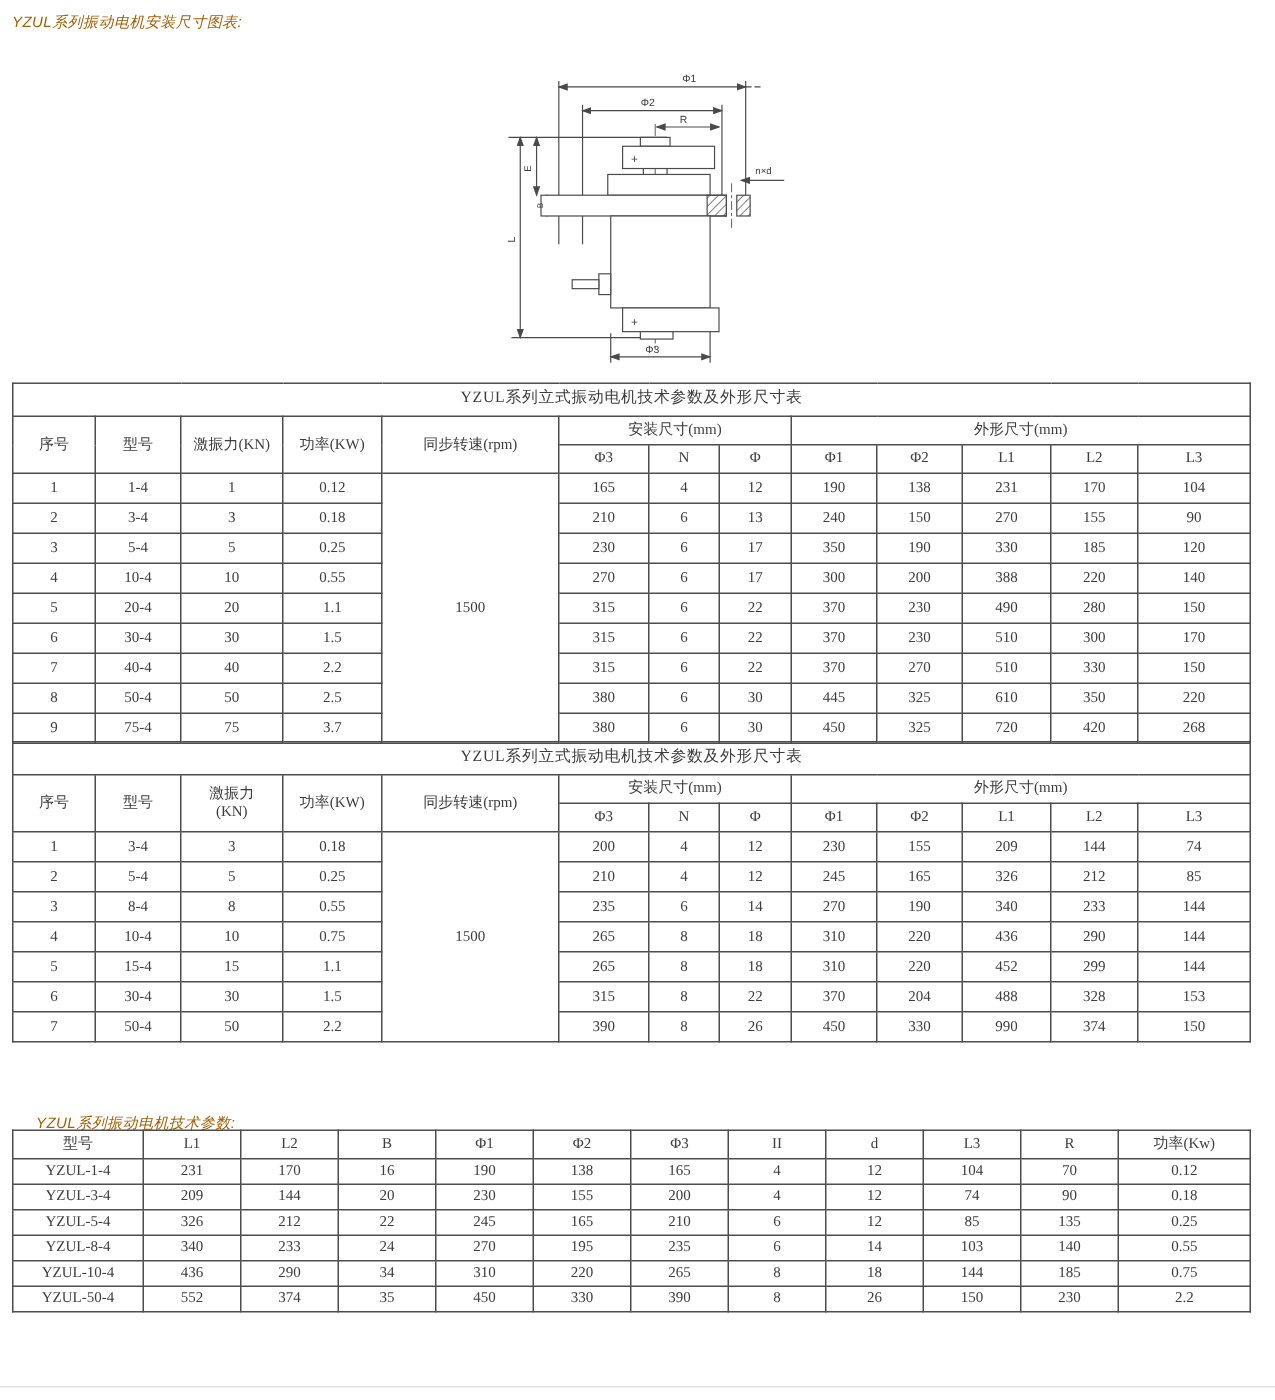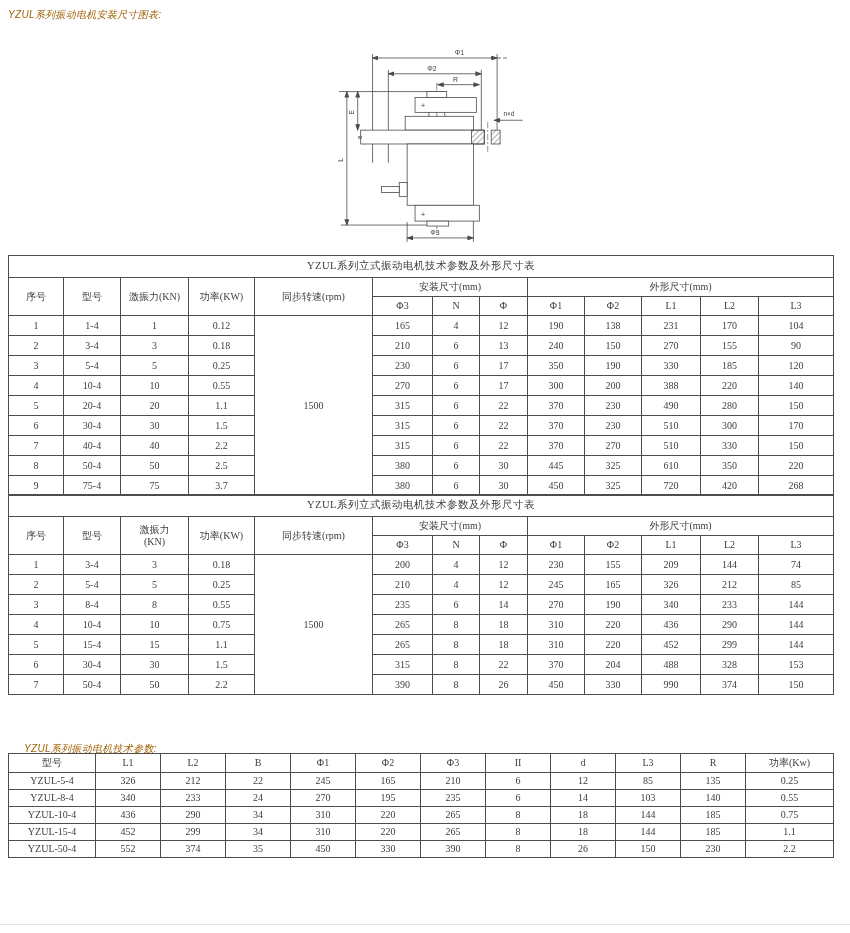--- a/index.html
+++ b/index.html
@@ -450,20 +450,48 @@
         <th>Φ3</th>
         <th>II</th>
         <th>d</th>
         <th>L3</th>
         <th>R</th>
         <th>功率(Kw)</th>
       </tr>
   </thead>
   <tbody>
       <tr>
+        <td>YZUL-1-4</td>
+        <td>231</td>
+        <td>170</td>
+        <td>16</td>
+        <td>190</td>
+        <td>138</td>
+        <td>165</td>
+        <td>4</td>
+        <td>12</td>
+        <td>104</td>
+        <td>70</td>
+        <td>0.12</td>
+      </tr>
+      <tr>
+        <td>YZUL-3-4</td>
+        <td>209</td>
+        <td>144</td>
+        <td>20</td>
+        <td>230</td>
+        <td>155</td>
+        <td>200</td>
+        <td>4</td>
+        <td>12</td>
+        <td>74</td>
+        <td>90</td>
+        <td>0.18</td>
+      </tr>
+      <tr>
         <td>YZUL-5-4</td>
         <td>326</td>
         <td>212</td>
         <td>22</td>
         <td>245</td>
         <td>165</td>
         <td>210</td>
         <td>6</td>
         <td>12</td>
         <td>85</td>
@@ -492,34 +520,20 @@
         <td>310</td>
         <td>220</td>
         <td>265</td>
         <td>8</td>
         <td>18</td>
         <td>144</td>
         <td>185</td>
         <td>0.75</td>
       </tr>
       <tr>
-        <td>YZUL-15-4</td>
-        <td>452</td>
-        <td>299</td>
-        <td>34</td>
-        <td>310</td>
-        <td>220</td>
-        <td>265</td>
-        <td>8</td>
-        <td>18</td>
-        <td>144</td>
-        <td>185</td>
-        <td>1.1</td>
-      </tr>
-      <tr>
         <td>YZUL-50-4</td>
         <td>552</td>
         <td>374</td>
         <td>35</td>
         <td>450</td>
         <td>330</td>
         <td>390</td>
         <td>8</td>
         <td>26</td>
         <td>150</td>

